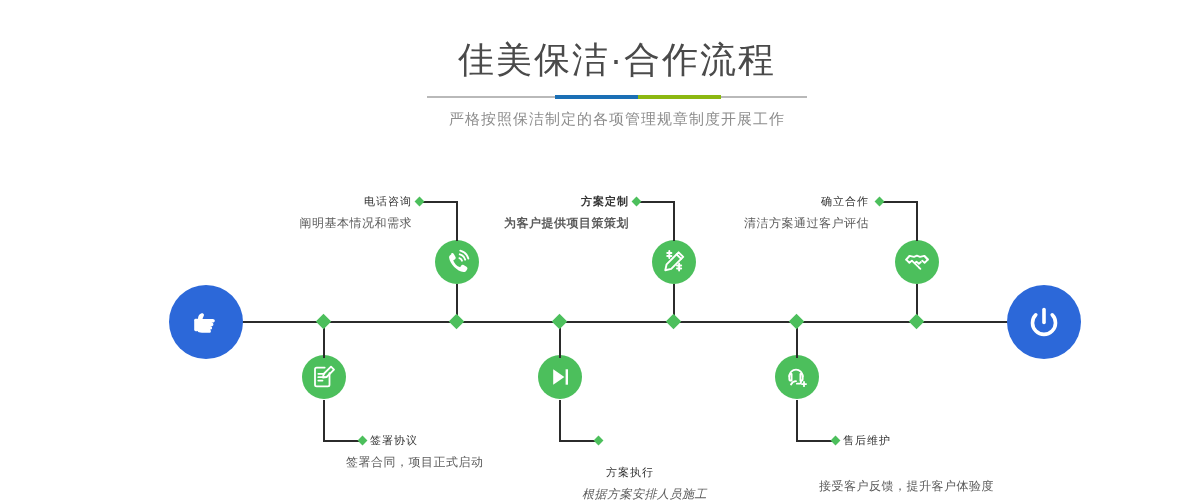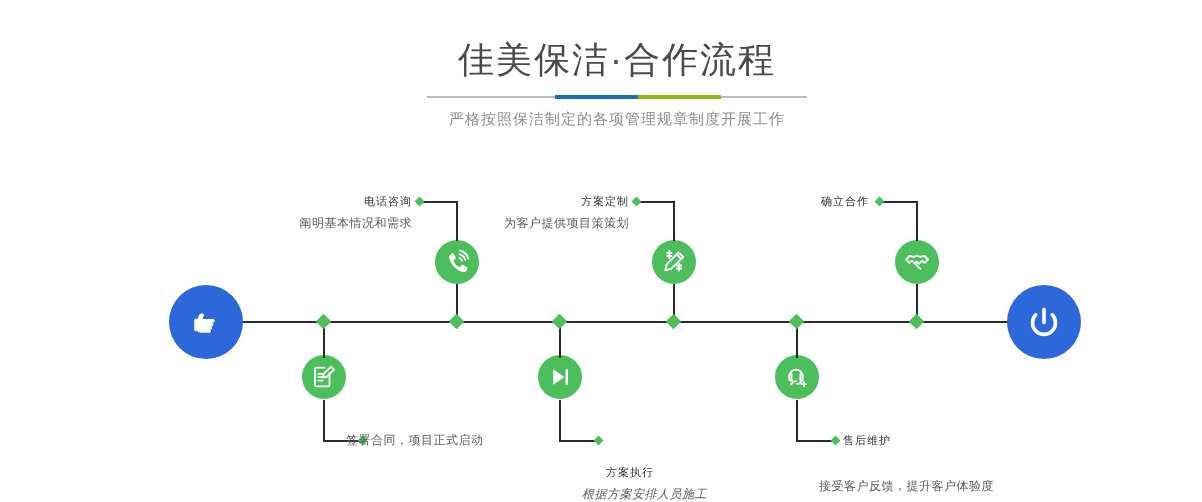--- a/index.html
+++ b/index.html
@@ -138,21 +138,21 @@
           <path d="M17.0 17.5h4.2M17.0 20.5h4.2M19.1 15.5v7.0"></path>
         </g>
       </svg>
     </span>
   </div>
   <div class="vline" style="left:657px; top:201px; height:40px;"></div>
   <div class="vline" style="left:657px; top:284px; height:38px;"></div>
   <div class="hline" style="left:620px; top:201px; width:39px;"></div>
   <div class="dot" style="left:617px; top:198px;"></div>
   <div class="diamond" style="left:652px; top:316px;"></div>
-  <div class="lbl top" style="left:370px; top:190px; width:243px;">
+  <div class="lbl top" style="left:370px; top:190px; width:243px;font-weight:bold;">
     <div class="lbl-title">方案定制</div>
     <div class="lbl-desc">为客户提供项目策策划</div>
   </div>
 
   <div class="node" style="left:879px; top:240px;">
     <span>
       <svg width="28" height="28" viewBox="0 0 28 28">
         <g fill="none" stroke="#ffffff" stroke-width="1.8" stroke-linejoin="round" stroke-linecap="round">
           <path d="M3.2 11.5l3.4-3.6 4.4.9 2.9-1.1 3.1 1.1 4.3-.9 3.5 3.6"></path>
           <path d="M6.6 7.9l-3.4 3.6 3.2 3.3 2.5-2.2"></path>
@@ -163,39 +163,41 @@
       </svg>
     </span>
   </div>
   <div class="vline" style="left:900px; top:201px; height:40px;"></div>
   <div class="vline" style="left:900px; top:284px; height:38px;"></div>
   <div class="hline" style="left:863px; top:201px; width:39px;"></div>
   <div class="dot" style="left:860px; top:198px;"></div>
   <div class="diamond" style="left:895px; top:316px;"></div>
   <div class="lbl top" style="left:608px; top:190px; width:245px;">
     <div class="lbl-title">确立合作</div>
+    <div class="lbl-desc">清洁方案通过客户评估</div>
   </div>
 
   <div class="node" style="left:286px; top:355px;">
     <span>
       <svg width="28" height="28" viewBox="0 0 28 28">
         <g fill="none" stroke="#ffffff" stroke-width="1.8" stroke-linejoin="round" stroke-linecap="round">
           <path d="M19.5 10.2V21.8a1.6 1.6 0 0 1-1.6 1.6H6.6A1.6 1.6 0 0 1 5 21.8V6.2a1.6 1.6 0 0 1 1.6-1.6h8.1"></path>
           <path d="M8.3 10.8h6.0M8.3 14.2h6.6M8.3 17.6h4.2"></path>
           <path d="M21.0 3.6l3.0 3.0-7.4 7.4-3.6.6.6-3.6z"></path>
         </g>
       </svg>
     </span>
   </div>
   <div class="vline" style="left:307px; top:322px; height:36px;"></div>
   <div class="vline" style="left:307px; top:400px; height:41px;"></div>
   <div class="hline" style="left:307px; top:440px; width:39px;"></div>
   <div class="dot" style="left:343px; top:437px;"></div>
   <div class="diamond" style="left:302px; top:316px;"></div>
   <div class="lbl bot" style="left:354px; top:429px; width:260px;">
+    <div class="lbl-title">签署协议</div>
     <div class="lbl-desc" style="margin-left:-24px;">签署合同，项目正式启动</div>
   </div>
 
   <div class="node" style="left:522px; top:355px;">
     <span>
       <svg width="28" height="28" viewBox="0 0 28 28">
         <path d="M7.2 6.3l11.2 7.7-11.2 7.7z" fill="#ffffff"></path>
         <rect x="19.6" y="6.3" width="2.4" height="15.4" fill="#ffffff"></rect>
       </svg>
     </span>

